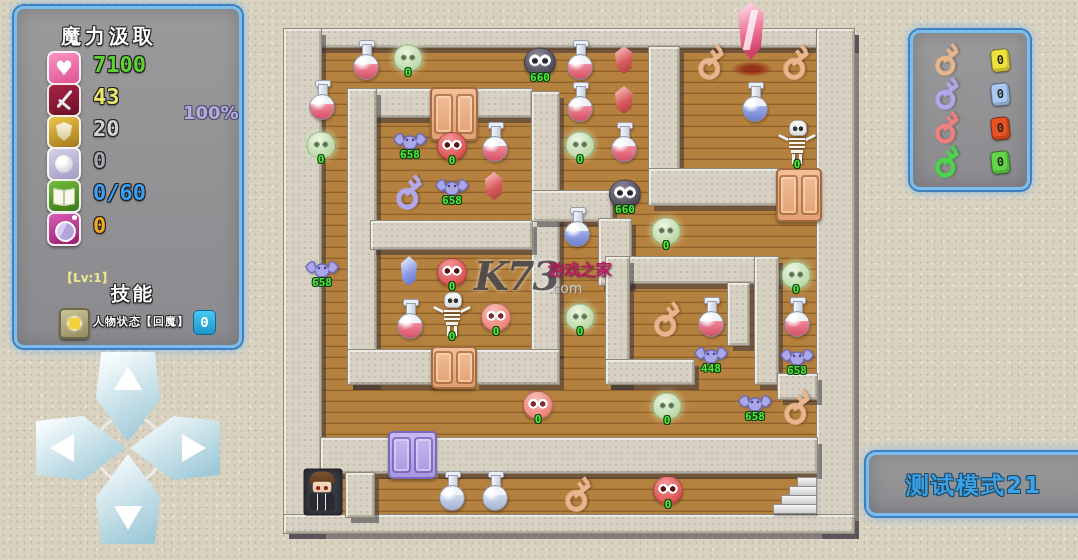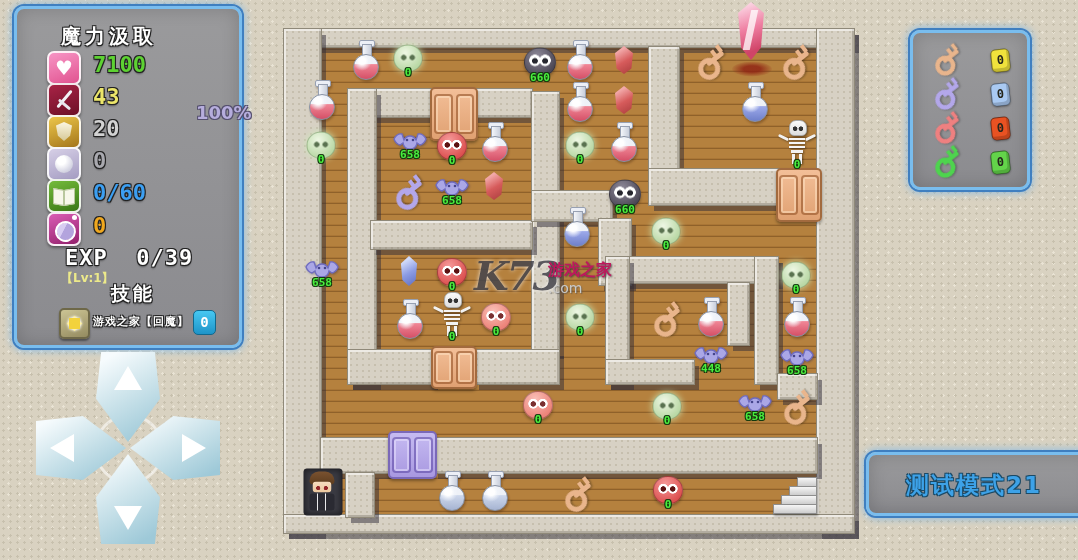--- a/index.html
+++ b/index.html
@@ -32,21 +32,21 @@
   .ic-orb{background:linear-gradient(160deg,#d6cfe6,#a49cc2)}
   .ic-orb .ob{position:absolute;left:6px;top:6px;width:18px;height:18px;border-radius:50%;
     background:radial-gradient(circle at 35% 30%,#ffffff 25%,#dcdce8 60%,#b8b8cc)}
   .ic-book{background:linear-gradient(160deg,#74bb3b,#3a7716)}
   .ic-book .bp{position:absolute;top:8px;width:9px;height:14px;background:#f7f7ea;border:1px solid #b9c79e}
   .ic-book .l{left:4px;transform:skewY(10deg)} .ic-book .r{left:15px;transform:skewY(-10deg)}
   .ic-coin{background:linear-gradient(160deg,#da5cb4,#93206c)}
   .ic-coin .cc{position:absolute;left:6px;top:7px;width:17px;height:17px;border-radius:50%;border:2px solid #fff;
     background:linear-gradient(135deg,#d8cdf2 40%,#b3a4dd 42%);transform:rotate(-18deg)}
   .ic-coin .sp{position:absolute;right:2px;top:1px;width:5px;height:5px;background:#fff;border-radius:50%}
-  #hit-rate{left:179px;top:93px;font-size:18px;font-weight:bold;color:#b6addd;
+  #hit-rate{left:166px;top:93px;font-size:18px;font-weight:bold;color:#b6addd;
     text-shadow:1px 1px 0 #55506e,-1px -1px 0 #55506e,1px -1px 0 #55506e,-1px 1px 0 #55506e}
   #exp-line{left:48px;top:236px;color:#fff;font:bold 22px "DejaVu Sans Mono",monospace;letter-spacing:1px}
   #level-line{left:44px;top:261px;color:#ece98a;font-size:12px;font-weight:bold}
   #skills-title{left:94px;top:272px;color:#fff;font-size:19px;font-weight:bold;letter-spacing:3px}
   .skill-ic{position:absolute;left:42px;top:299px;width:27px;height:27px;border-radius:5px;border:2px solid #6e6848;
     background:linear-gradient(160deg,#ccc494,#948b60);box-shadow:0 2px 2px rgba(0,0,0,.4)}
   .skill-ic .st1,.skill-ic .st2{position:absolute;left:8px;top:8px;width:11px;height:11px;background:#f2d23c;box-shadow:0 0 3px #fff}
   .skill-ic .st2{transform:rotate(45deg);background:#fbe880}
   #skill-name{left:76px;top:305px;color:#fff;font-size:11px;font-weight:bold;letter-spacing:1px}
   #skill-badge{left:176px;top:301px;width:21px;height:23px;background:linear-gradient(#47c8f2,#1e94c8);border:1px solid #10688e;
@@ -557,30 +557,27 @@
       </div>
       <div class="stat-row" style="top: 203px;">
         <span class="stat-ic ic-coin">
           <i class="cc"></i>
           <i class="sp"></i>
         </span>
         <span class="stat-val otx" style="color:#f0a81e">0</span>
       </div>
     </div>
   <div id="hit-rate" class="abs">100%</div>
-  <div id="exp-line" class="abs otx">
-    <span>EXP</span>&nbsp;&nbsp;<span>0/39</span>
-  </div>
   <div id="level-line" class="abs">【Lv:1】</div>
   <div id="skills-title" class="abs otx">技能</div>
   <span class="skill-ic">
       <i class="st2"></i>
       <i class="st1"></i>
     </span>
-  <div id="skill-name" class="abs otx">游戏之家【回魔】</div>
+  <div id="skill-name" class="abs otx">人物状态【回魔】</div>
   <div id="skill-badge" class="abs">0</div>
 </div>
 
 <div>
   <div id="dpad-ring" class="abs"></div>
   <div id="dpad-up" class="dbtn">
       <i class="arr"></i>
     </div>
   <div id="dpad-down" class="dbtn">
       <i class="arr"></i>

